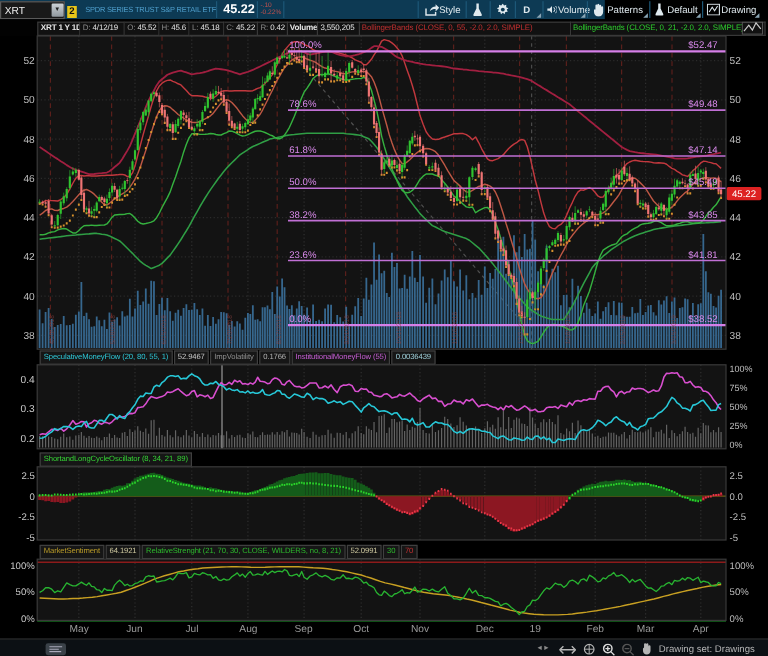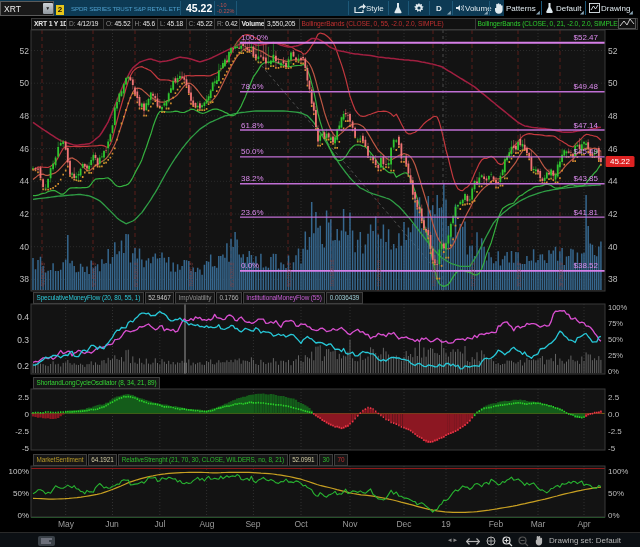--- a/index.html
+++ b/index.html
@@ -316,13 +316,13 @@
       <circle cx="4.5" cy="4.5" r="3.5" stroke="#ddd" stroke-width="1.2" fill="none"></circle>
       <path d="M7 7 l3 3 M2.5 4.5h4M4.5 2.5v4" stroke="#ddd" stroke-width="1.1"></path>
     </svg>
   <svg class="abs" style="left:518px;top:2.5px" width="11" height="11" viewBox="0 0 11 11">
       <circle cx="4.5" cy="4.5" r="3.5" stroke="#555" stroke-width="1.2" fill="none"></circle>
       <path d="M7 7 l3 3 M2.5 4.5h4" stroke="#555" stroke-width="1.1"></path>
     </svg>
   <svg class="abs" style="left:534px;top:2px" width="9" height="11" viewBox="0 0 10 12">
       <path d="M3 5V2a1 1 0 0 1 2 0v3 1-4a1 1 0 0 1 2 0v4 -2a1 1 0 0 1 2 0v4c0 2-1.5 3.5-3.5 3.5S2 10 2 8V6z" fill="#b5b5b5"></path>
     </svg>
-  <div class="abs" style="left:549px;top:3px;color:#b5b5b5;font-size:8px">Drawing set: Default</div>
+  <div class="abs" style="left:549px;top:3px;color:#b5b5b5;font-size:8px">Drawing set: Drawings</div>
 </div>
 </body></html>

